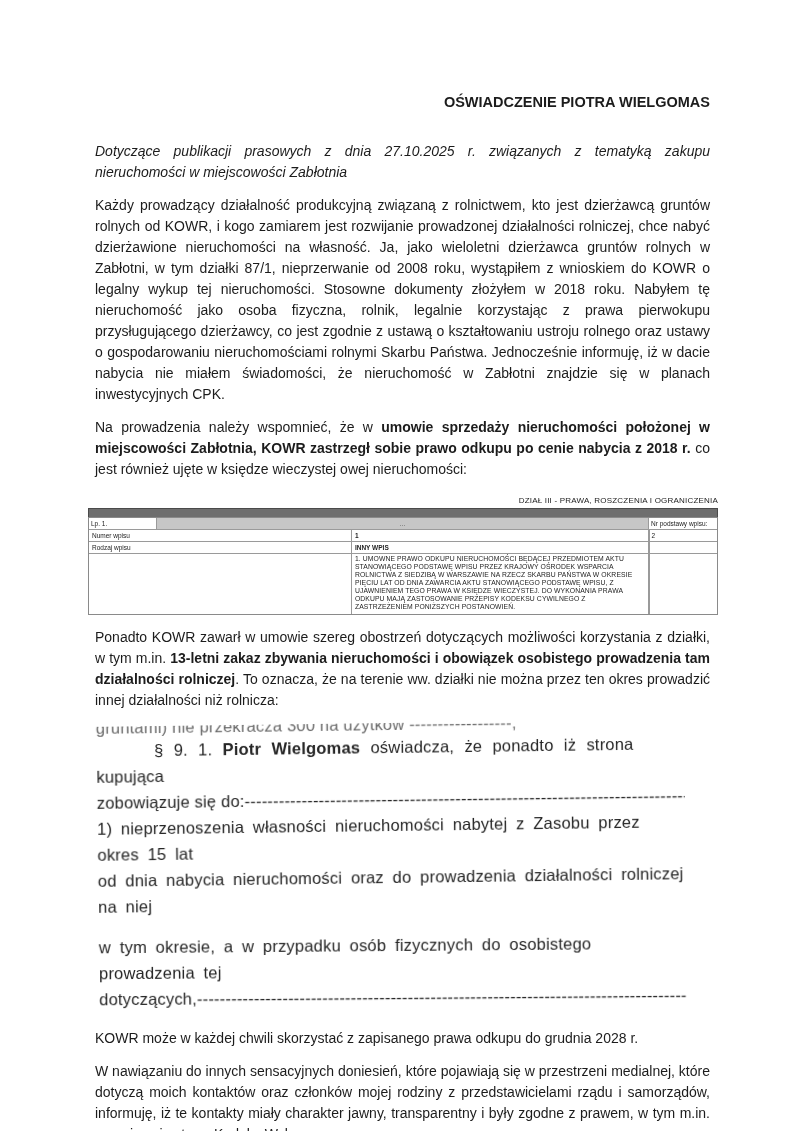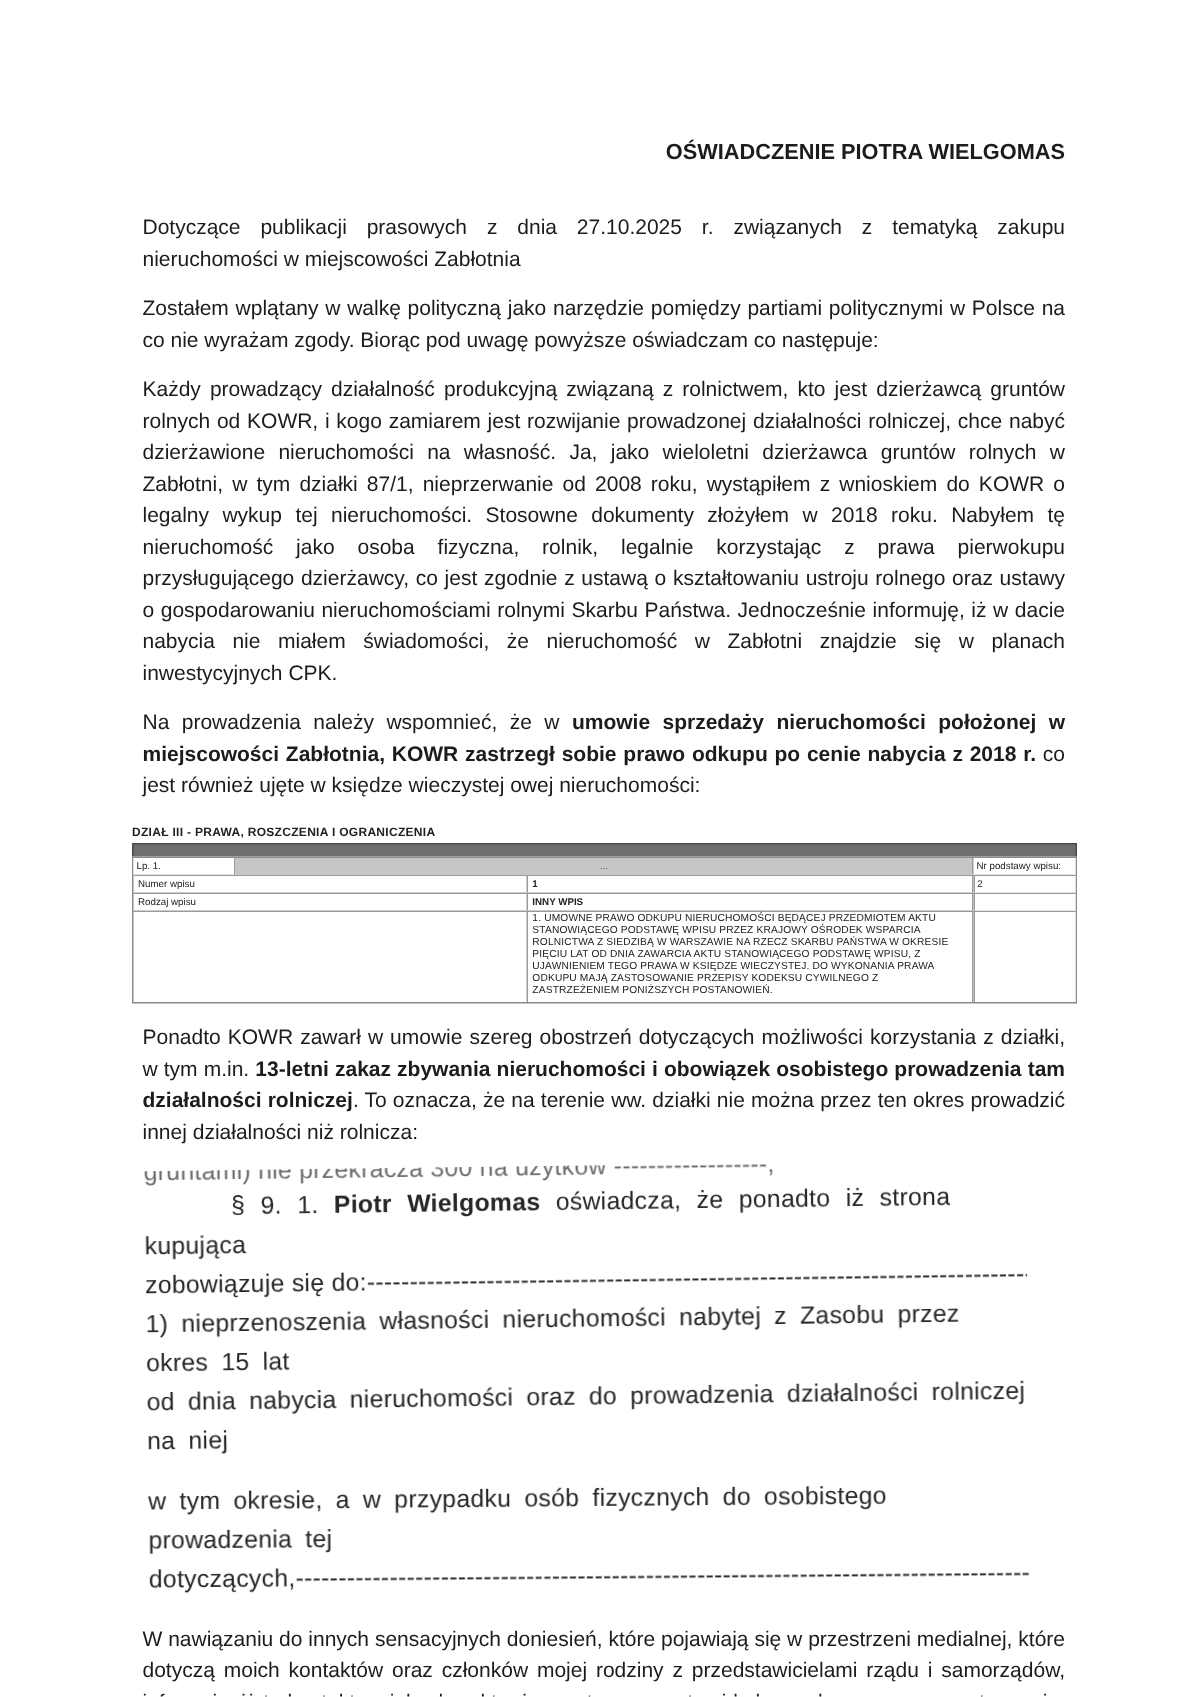--- a/index.html
+++ b/index.html
@@ -5,26 +5,26 @@
   html,body{margin:0;padding:0;background:#ffffff;}
   body{
     width:800px;height:1131px;position:relative;overflow:hidden;
     font-family:"Liberation Sans",sans-serif;color:#1c1c1c;
     -webkit-font-smoothing:antialiased;
   }
   .page{padding:86px 90px 0 95px;width:615px;}
   .doc{font-size:14px;line-height:21px;text-align:justify;margin:0 0 12px 0;}
   .dateline{font-size:14px;line-height:21px;margin:0 0 8px 0;}
   .title{font-size:14.5px;font-weight:bold;text-align:right;margin:6px 0 16px 0;line-height:21px;}
-  .subtitle{margin-top:28px;}
+  .subtitle{font-style:italic;margin-top:28px;}
   b.inline{font-weight:bold;}
 
   
   .kw{width:630px;margin:2px 0 12px -7px;color:#222;}
-  .kw-title{font-size:8px;font-weight:bold;text-align:left;margin:16px 0 3px 0;letter-spacing:.2px;}
+  .kw-title{font-size:8px;font-weight:normal;text-align:right;margin:16px 0 3px 0;letter-spacing:.2px;}
   .kw-bar{height:8px;background:#6e6e6e;border:1px solid #4a4a4a;border-bottom:none;}
   .kw-grid{border:1px solid #8a8a8a;border-top:1px solid #8a8a8a;font-size:6.5px;line-height:9px;}
   .kw-row{display:flex;border-bottom:1px solid #9a9a9a;min-height:11px;}
   .kw-row:last-child{border-bottom:none;}
   .kw-lp{width:63px;background:#fff;border-right:1px solid #9a9a9a;padding:1px 2px 0;}
   .kw-mid-gray{flex:1;background:#c6c6c6;text-align:center;padding:1px 2px 0;color:#555;}
   .kw-right{width:64px;background:#fff;border-left:1px solid #9a9a9a;padding:1px 2px 0;}
   .kw-label{width:258px;border-right:1px solid #9a9a9a;padding:1px 3px 0;}
   .kw-value{width:292px;border-right:1px solid #9a9a9a;padding:1px 3px 0;font-weight:bold;}
   .kw-value.plain{font-weight:normal;}
@@ -46,21 +46,20 @@
 </head>
 <body>
 
 <div class="page">
 
 
   <h1 class="title">OŚWIADCZENIE PIOTRA WIELGOMAS</h1>
 
   <p class="doc subtitle">Dotyczące publikacji prasowych z dnia 27.10.2025 r. związanych z tematyką zakupu nieruchomości w miejscowości Zabłotnia</p>
 
-  <p class="doc">Zostałem wplątany w walkę polityczną jako narzędzie pomiędzy partiami politycznymi w Polsce na co nie wyrażam zgody. Biorąc pod uwagę powyższe oświadczam co następuje:</p>
 
   <p class="doc">Każdy prowadzący działalność produkcyjną związaną z rolnictwem, kto jest dzierżawcą gruntów rolnych od KOWR, i kogo zamiarem jest rozwijanie prowadzonej działalności rolniczej, chce nabyć dzierżawione nieruchomości na własność. Ja, jako wieloletni dzierżawca gruntów rolnych w Zabłotni, w tym działki 87/1,  nieprzerwanie od 2008 roku, wystąpiłem z wnioskiem do KOWR o legalny wykup tej nieruchomości. Stosowne dokumenty złożyłem w 2018 roku. Nabyłem tę nieruchomość jako osoba fizyczna, rolnik, legalnie korzystając z prawa pierwokupu przysługującego dzierżawcy, co jest zgodnie z ustawą o kształtowaniu ustroju rolnego oraz ustawy o gospodarowaniu nieruchomościami rolnymi Skarbu Państwa. Jednocześnie informuję, iż w dacie nabycia nie miałem świadomości, że nieruchomość w Zabłotni znajdzie się w planach inwestycyjnych CPK.</p>
 
   <p class="doc"><span>Na prowadzenia należy wspomnieć, że w </span><b class="inline">umowie sprzedaży nieruchomości położonej w miejscowości Zabłotnia, KOWR zastrzegł sobie prawo odkupu po cenie nabycia z 2018 r.</b><span> co jest również ujęte w księdze wieczystej owej nieruchomości:</span></p>
 
   <div class="kw">
     <div class="kw-title">DZIAŁ III - PRAWA, ROSZCZENIA I OGRANICZENIA</div>
     <div class="kw-bar"></div>
     <div class="kw-grid">
       <div class="kw-row">
@@ -96,16 +95,17 @@
     <div class="dashline"><span>zobowiązuje się do:</span><span>--------------------------------------------------------------------------------------------------------</span></div>
     <div class="wordy">1) nieprzenoszenia własności nieruchomości nabytej z Zasobu przez okres 15 lat</div>
     <div class="wordy">od dnia nabycia nieruchomości oraz do prowadzenia działalności rolniczej na niej</div>
   </div>
 
   <div class="scan scan2">
     <div class="wordy">w tym okresie, a w przypadku osób fizycznych do osobistego prowadzenia tej</div>
     <div class="dashline"><span>dotyczących,</span><span>---------------------------------------------------------------------------------------------------------------------</span></div>
   </div>
 
+  <p class="doc">KOWR może w każdej chwili skorzystać z zapisanego prawa odkupu do grudnia 2028 r.</p>
 
   <p class="doc">W nawiązaniu do innych sensacyjnych doniesień, które pojawiają się w przestrzeni medialnej, które dotyczą moich kontaktów oraz członków mojej rodziny z przedstawicielami rządu i samorządów, informuję, iż  te kontakty miały charakter jawny, transparentny i były zgodne z prawem, w tym m.in. przepisami ustawy Kodeks Wyborczy.</p>
 
 </div>
 
 </body></html>

